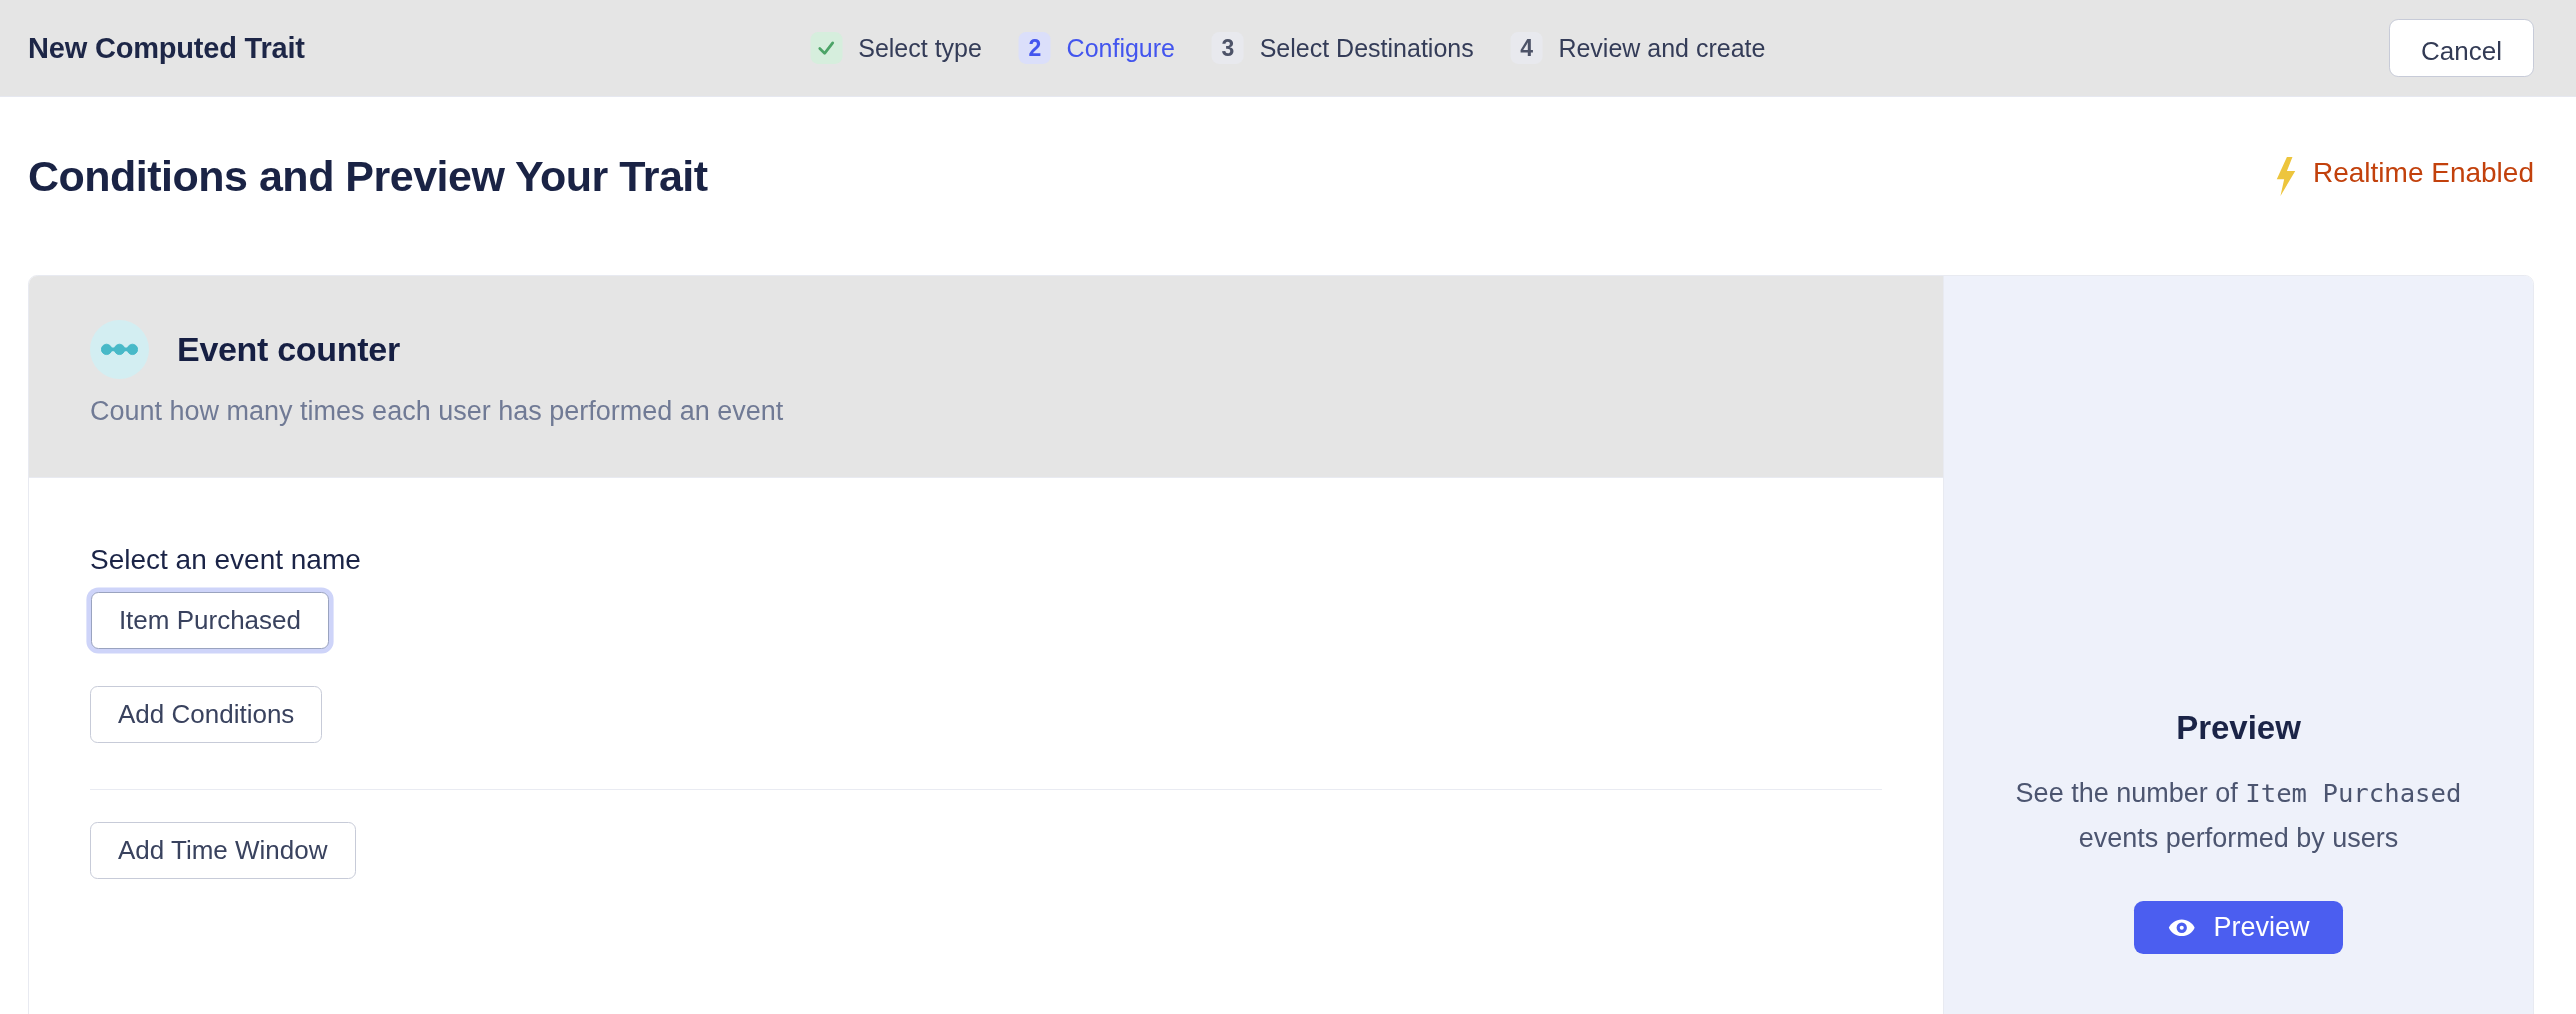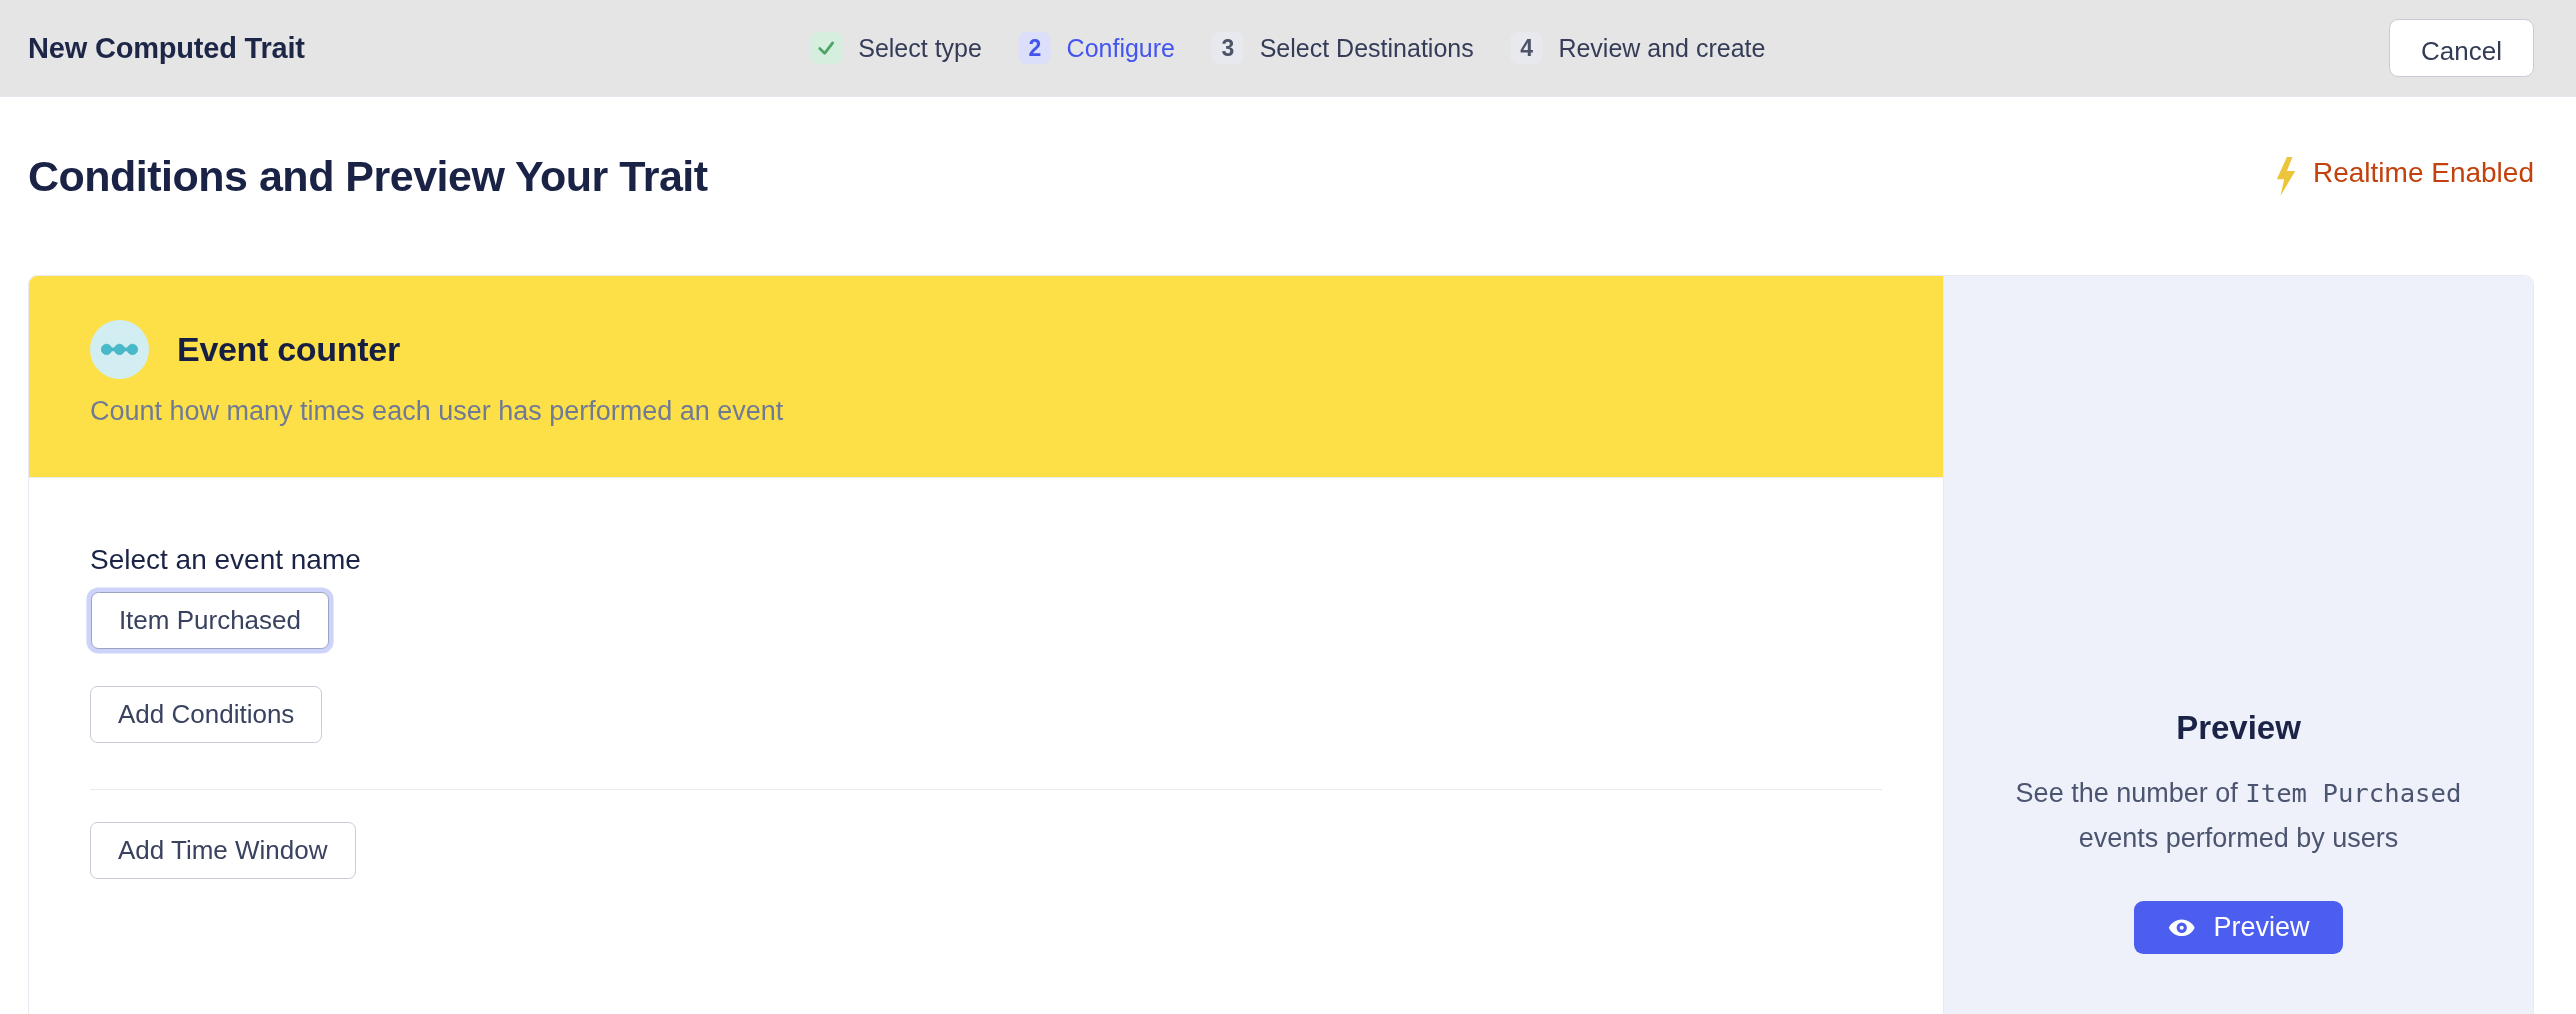--- a/index.html
+++ b/index.html
@@ -91,21 +91,21 @@
     height: 1125px;               
     border: 1.8px solid #e8eaf1;
     border-radius: 9.2px;
     display: flex;
     overflow: hidden;
     background: #ffffff;
   }
   .card-left { flex: 1; display: flex; flex-direction: column; }
 
   .card-header {
-    background: #fde047;
+    background: #e5e5e5;
     border-bottom: 1.8px solid #e8eaf1;
     padding: 44px 61px 50px 61px;
   }
   .type-row { display: flex; align-items: center; gap: 28px; }
   .type-icon-circle {
     width: 59px; height: 59px;
     border-radius: 50%;
     background: #d3eef2;
     display: flex; align-items: center; justify-content: center;
     flex: 0 0 auto;

